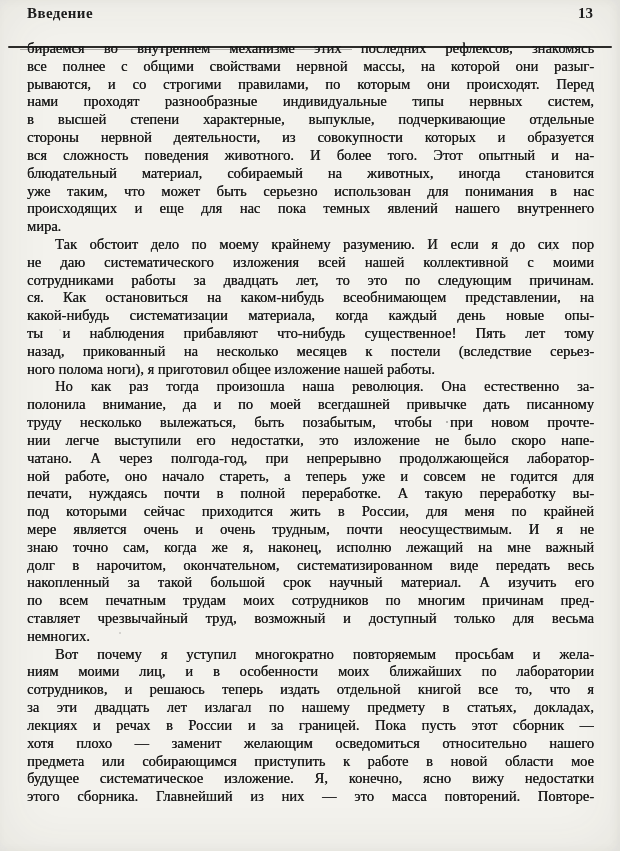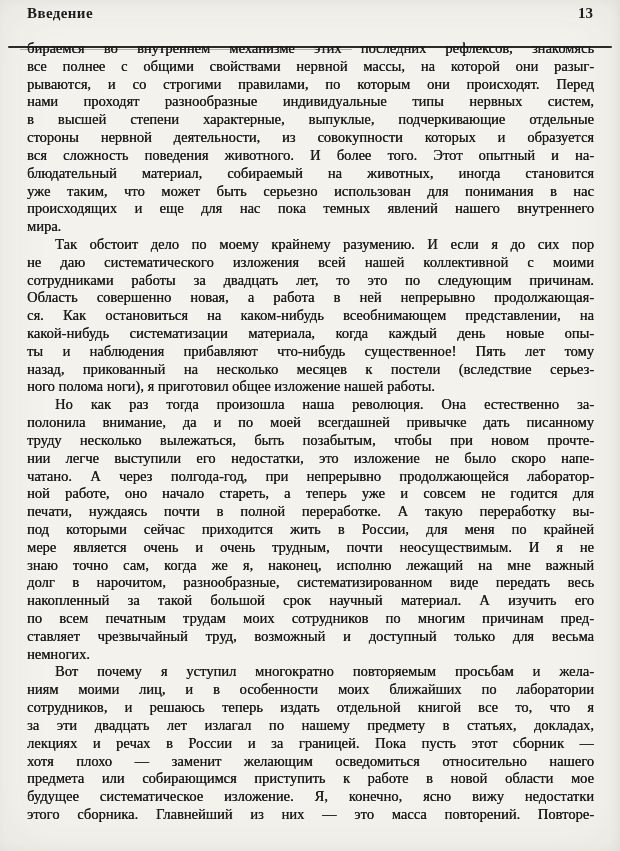--- a/index.html
+++ b/index.html
@@ -86,39 +86,38 @@
         <div class="line">вся сложность поведения животного. И более того. Этот опытный и на-</div>
         <div class="line">блюдательный материал, собираемый на животных, иногда становится</div>
         <div class="line">уже таким, что может быть серьезно использован для понимания в нас</div>
         <div class="line">происходящих и еще для нас пока темных явлений нашего внутреннего</div>
         <div class="line endline">мира.</div>
       </div>
       <div>
         <div class="line indent">Так обстоит дело по моему крайнему разумению. И если я до сих пор</div>
         <div class="line">не даю систематического изложения всей нашей коллективной с моими</div>
         <div class="line">сотрудниками работы за двадцать лет, то это по следующим причинам.</div>
-        <div class="line">Область совершенно новая, а работа в ней непрерывно продолжающая-</div>
         <div class="line">ся. Как остановиться на каком-нибудь всеобнимающем представлении, на</div>
         <div class="line">какой-нибудь систематизации материала, когда каждый день новые опы-</div>
         <div class="line">ты и наблюдения прибавляют что-нибудь существенное! Пять лет тому</div>
         <div class="line">назад, прикованный на несколько месяцев к постели (вследствие серьез-</div>
         <div class="line endline">ного полома ноги), я приготовил общее изложение нашей работы.</div>
       </div>
       <div>
         <div class="line indent">Но как раз тогда произошла наша революция. Она естественно за-</div>
         <div class="line">полонила внимание, да и по моей всегдашней привычке дать писанному</div>
         <div class="line">труду несколько вылежаться, быть позабытым, чтобы при новом прочте-</div>
         <div class="line">нии легче выступили его недостатки, это изложение не было скоро напе-</div>
         <div class="line">чатано. А через полгода-год, при непрерывно продолжающейся лаборатор-</div>
         <div class="line">ной работе, оно начало стареть, а теперь уже и совсем не годится для</div>
         <div class="line">печати, нуждаясь почти в полной переработке. А такую переработку вы-</div>
         <div class="line">под которыми сейчас приходится жить в России, для меня по крайней</div>
         <div class="line">мере является очень и очень трудным, почти неосуществимым. И я не</div>
         <div class="line">знаю точно сам, когда же я, наконец, исполню лежащий на мне важный</div>
-        <div class="line">долг в нарочитом, разнообразные, систематизированном виде передать весь</div>
+        <div class="line">долг в нарочитом, окончательном, систематизированном виде передать весь</div>
         <div class="line">накопленный за такой большой срок научный материал. А изучить его</div>
         <div class="line">по всем печатным трудам моих сотрудников по многим причинам пред-</div>
         <div class="line">ставляет чрезвычайный труд, возможный и доступный только для весьма</div>
         <div class="line endline">немногих.</div>
       </div>
       <div>
         <div class="line indent">Вот почему я уступил многократно повторяемым просьбам и жела-</div>
         <div class="line">ниям моими лиц, и в особенности моих ближайших по лаборатории</div>
         <div class="line">сотрудников, и решаюсь теперь издать отдельной книгой все то, что я</div>
         <div class="line">за эти двадцать лет излагал по нашему предмету в статьях, докладах,</div>

